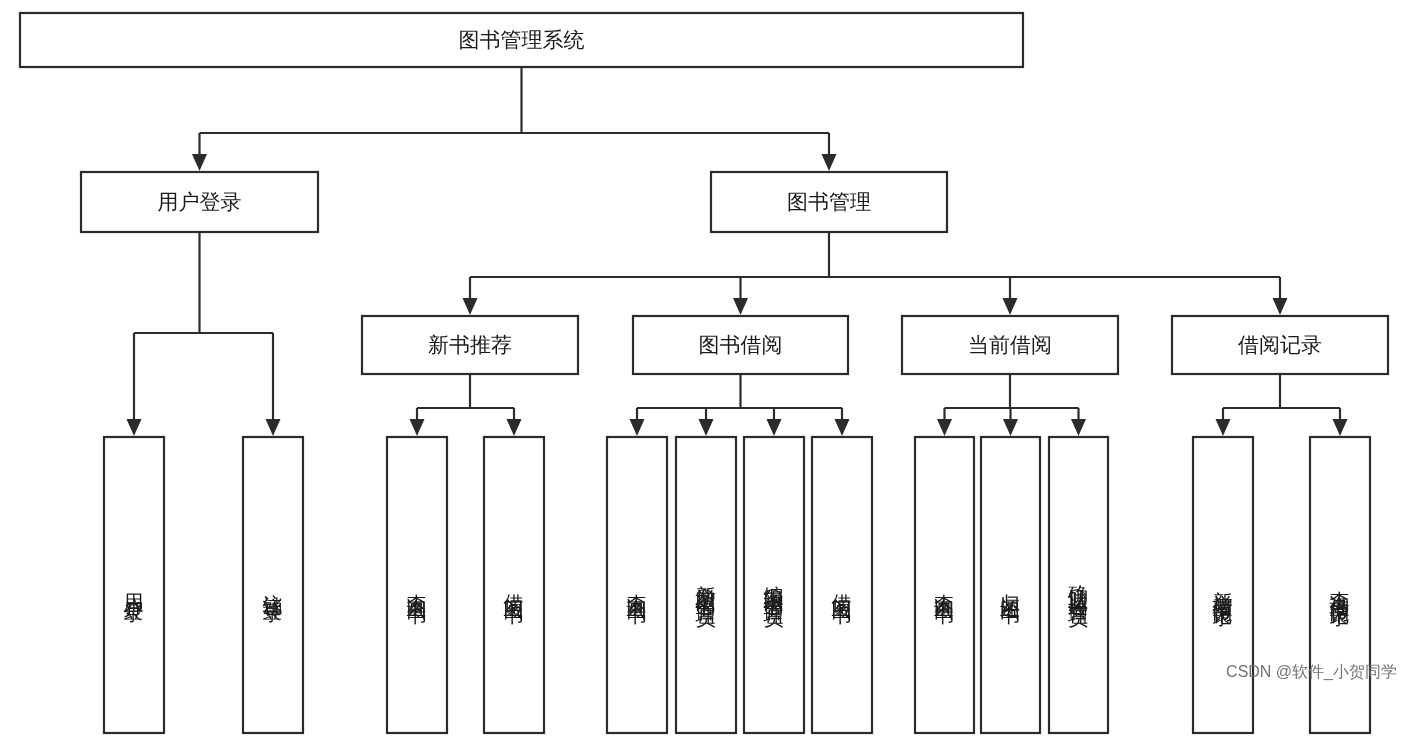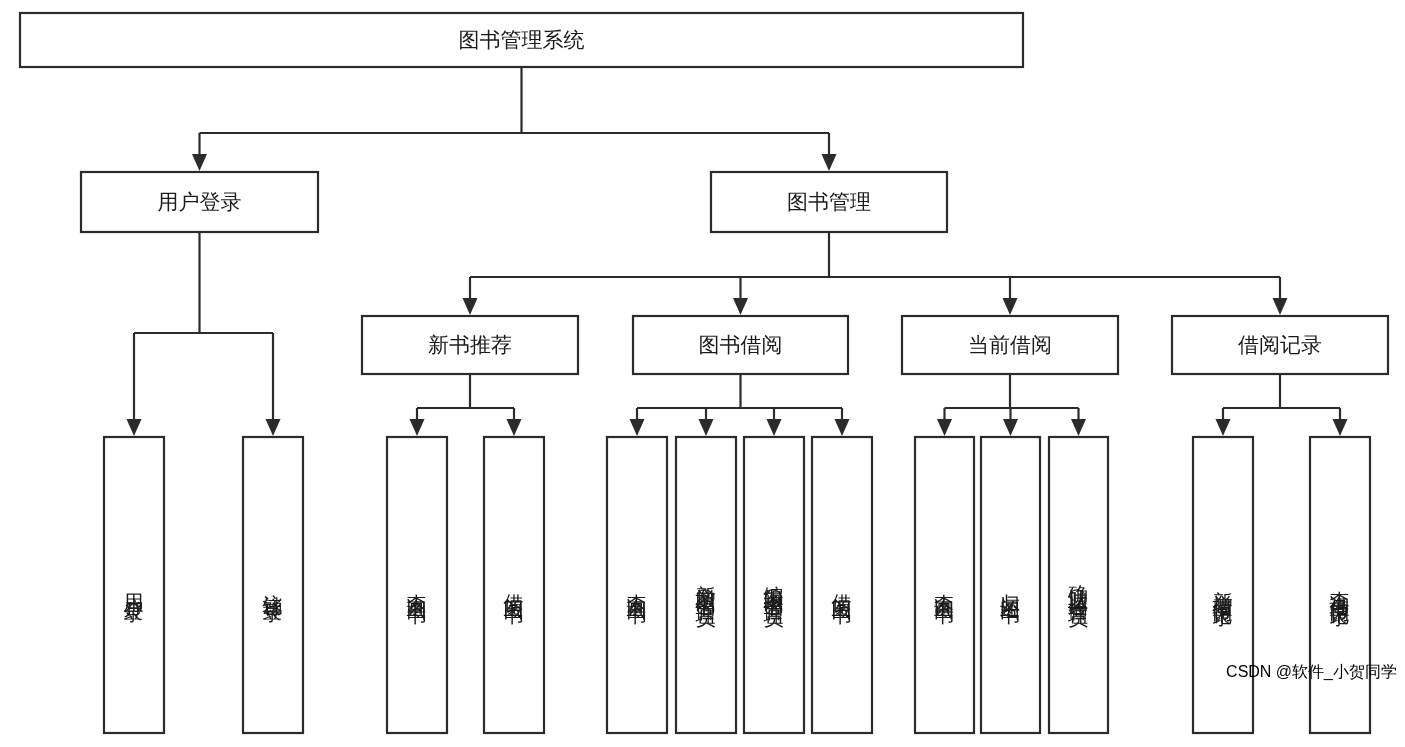--- a/index.html
+++ b/index.html
@@ -68,21 +68,21 @@
   }
   .arrow-head {
     fill: #2b2b2b;
     stroke: none;
   }
   .watermark {
     position: absolute;
     right: 8px;
     bottom: 4px;
     font-size: 16px;
-    color: #000000;
+    color: #737373;
     font-family: "Liberation Sans", "DejaVu Sans", sans-serif;
     white-space: nowrap;
     user-select: none;
   }
 </style>
 </head>
 <body>
 
 <div id="diagram-root">
   <svg class="flow-svg" id="flow-svg" viewBox="0 0 1405 747" xmlns="http://www.w3.org/2000/svg">

